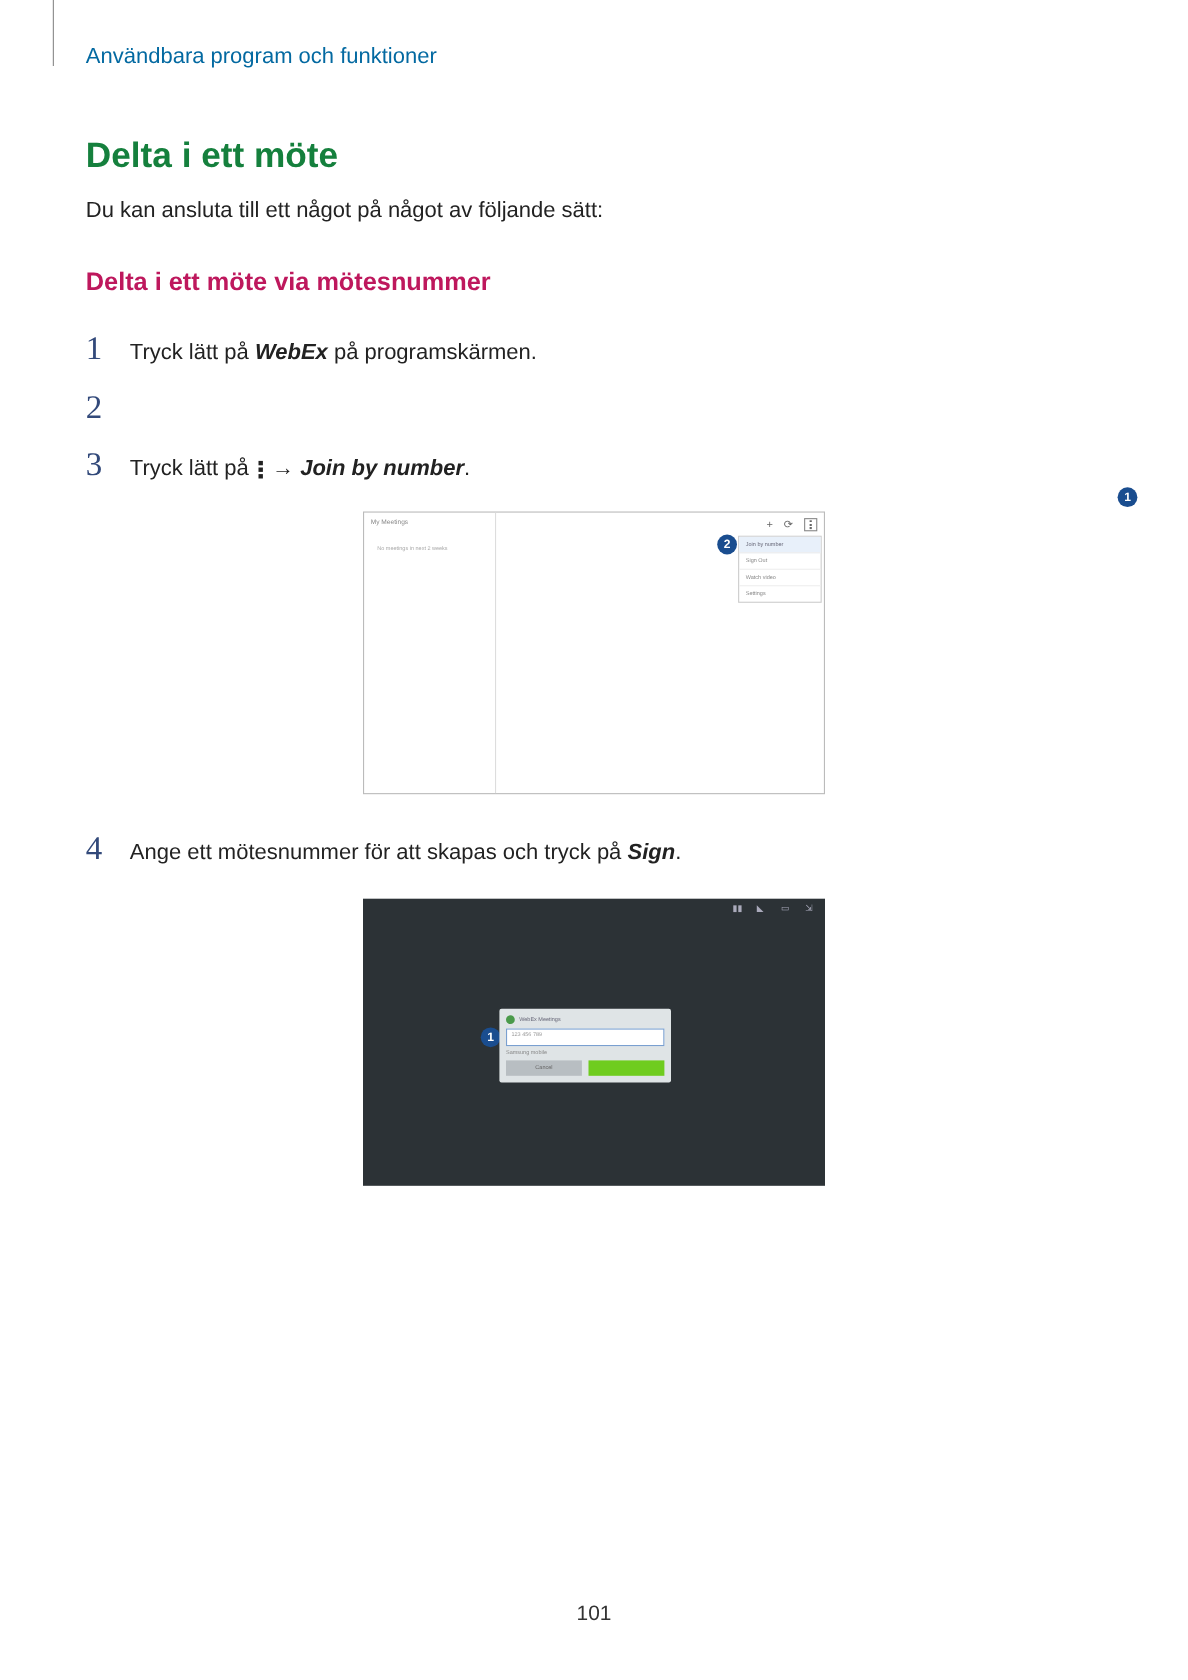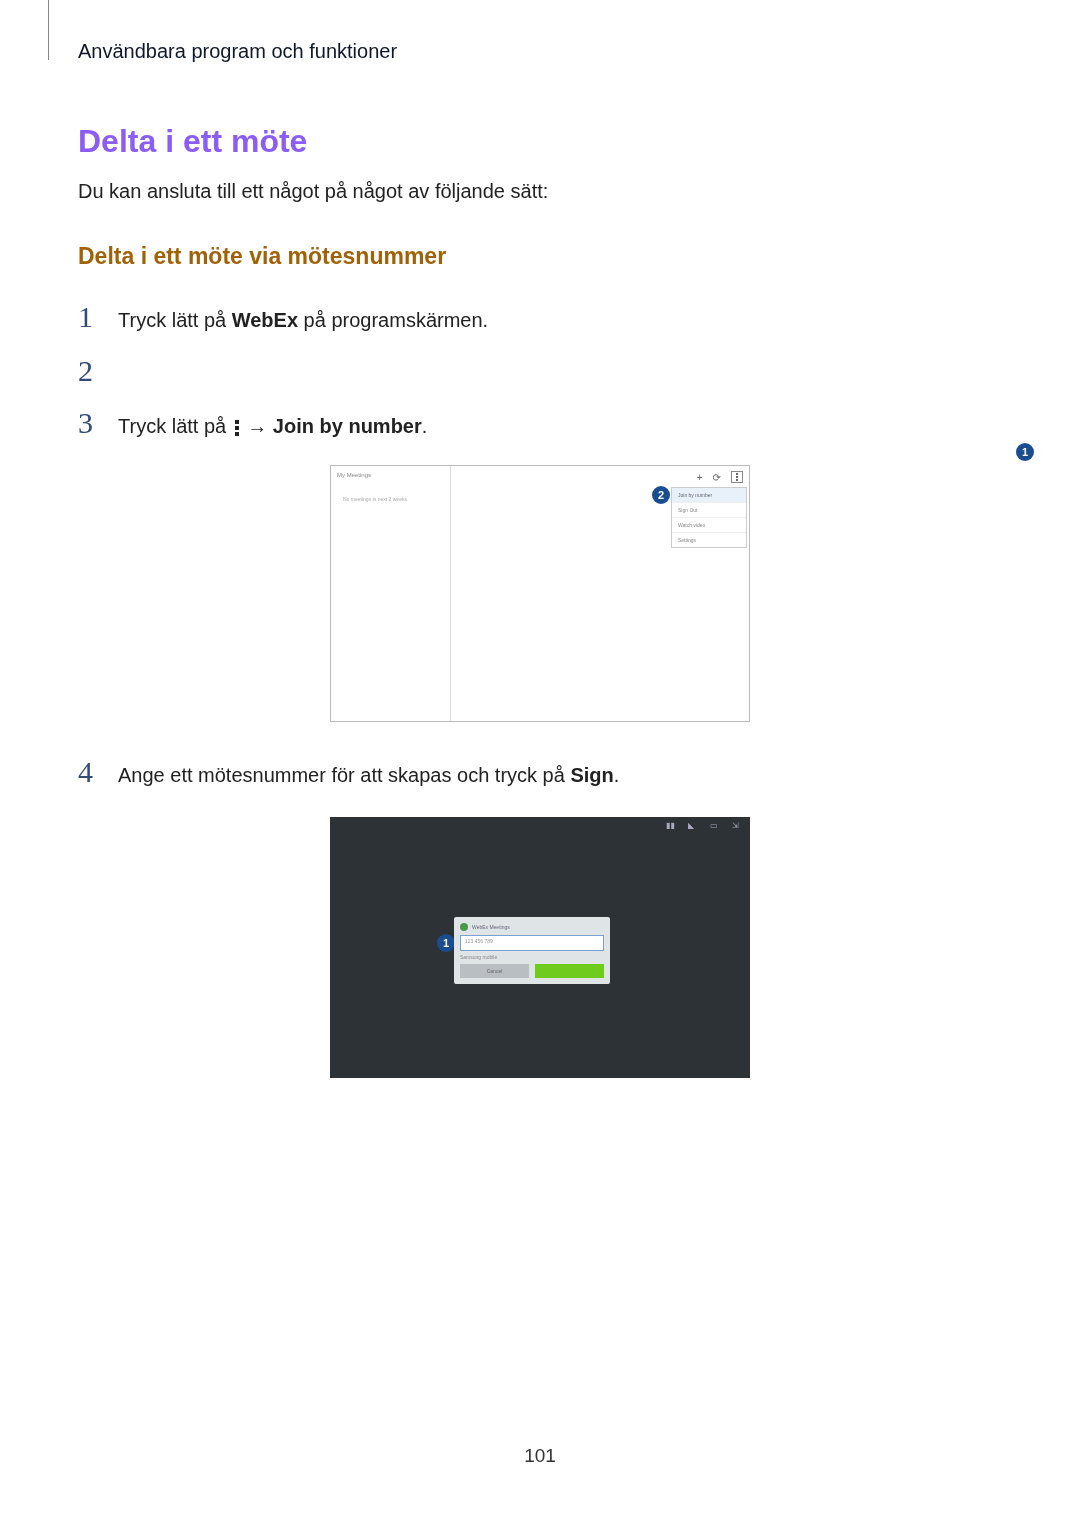--- a/index.html
+++ b/index.html
@@ -19,39 +19,39 @@
   .left-rule {
     position: absolute;
     left: 48px;
     top: 0;
     width: 1px;
     height: 60px;
     background: #888;
   }
   .breadcrumb {
     font-size: 20px;
-    color: #0f172a;
+    color: #0369a1;
     margin-bottom: 60px;
     margin-top: 5px;
   }
   h1.section-title {
-    color: #8b5cf6;
+    color: #15803d;
     font-size: 32px;
     font-weight: 700;
     margin-bottom: 20px;
   }
   .intro {
     font-size: 20px;
     color: #222;
     margin-bottom: 40px;
   }
   h2.subsection {
     font-size: 23px;
     font-weight: 700;
-    color: #a16207;
+    color: #be185d;
     margin-bottom: 32px;
   }
   .step {
     display: flex;
     align-items: flex-start;
     margin-bottom: 22px;
   }
   .step-num {
     font-size: 30px;
     color: #32497a;
@@ -60,21 +60,21 @@
     flex-shrink: 0;
     line-height: 1;
     font-family: Georgia, serif;
   }
   .step-text {
     font-size: 20px;
     color: #222;
     padding-top: 4px;
     line-height: 1.4;
   }
-  .strong { font-weight: 700; }
+  .strong { font-weight: 700; font-style: italic; }
   .menu-icon-inline {
     display: inline-block;
     width: 4px;
     height: 16px;
     vertical-align: middle;
     position: relative;
     margin: 0 3px;
   }
   .menu-icon-inline::before,
   .menu-icon-inline::after,
@@ -273,21 +273,21 @@
   .c2-2 { top: 132px; left: 216px; }
   
   .note {
     font-size: 20px;
     color: #222;
     line-height: 1.5;
     margin-left: 40px;
   }
   .page-number {
     position: absolute;
-    bottom: 60px;
+    bottom: 48px;
     left: 50%;
     transform: translateX(-50%);
     font-size: 19px;
     color: #333;
   }
 </style>
 </head>
 <body>
 
 <div class="left-rule"></div>

